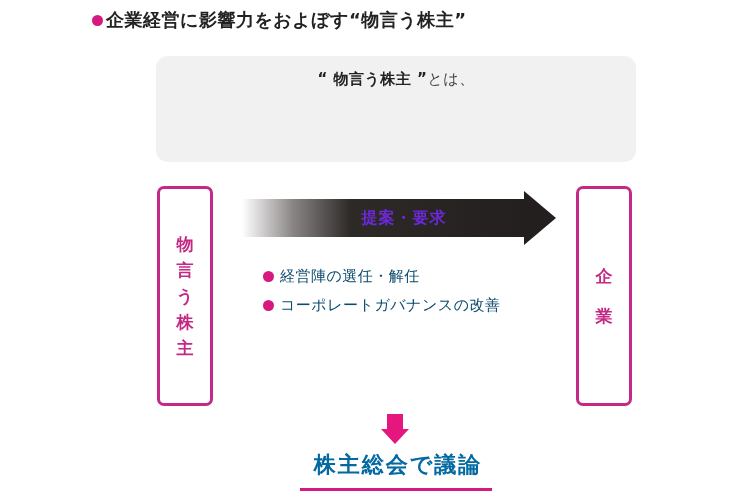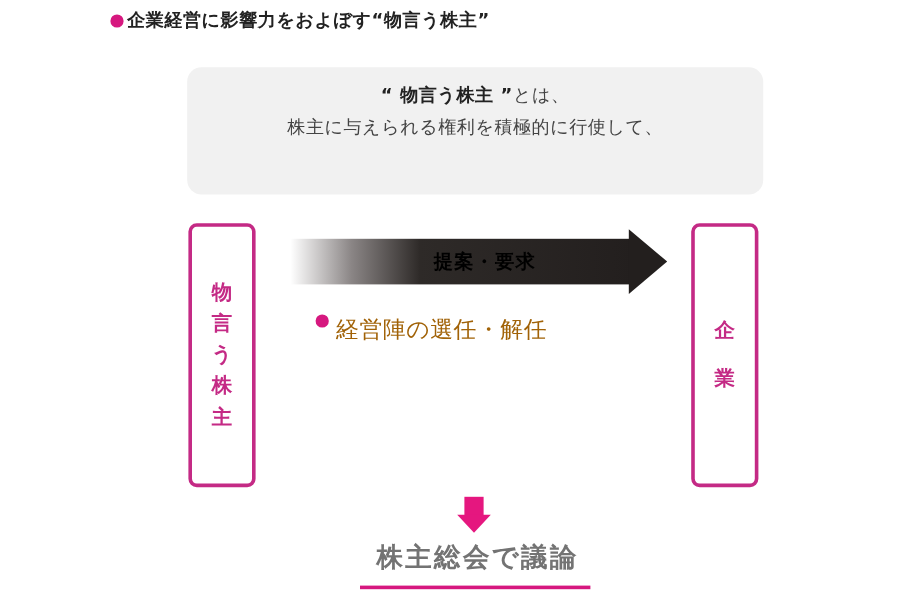--- a/index.html
+++ b/index.html
@@ -1,21 +1,21 @@
 <!DOCTYPE html>
 <html><head>
   <meta charset="utf-8">
   <style>
     html, body { margin:0; padding:0; }
     body {
       width:750px; height:501px; background:#ffffff; position:relative; overflow:hidden;
       font-family:"DejaVu Sans", sans-serif; color:#333;
     }
     .title {
-      position:absolute; left:92px; top:8px; font-size:15px; font-weight:bold; color:#222;
+      position:absolute; left:92px; top:8px; font-size:18px; font-weight:bold; color:#222;
       display:flex; align-items:center; letter-spacing:0.5px;
     }
     .title .dot { width:11px; height:11px; border-radius:50%; background:#d6187f; margin-right:3px; }
     .defbox {
       position:absolute; left:156px; top:56px; width:480px; height:106px;
       background:#f1f1f1; border-radius:12px; text-align:center;
       font-size:15px; color:#444; line-height:27px; padding-top:10px; box-sizing:border-box;
       letter-spacing:0.5px;
     }
     .defbox .hl { font-weight:bold; color:#222; }
@@ -32,51 +32,50 @@
     .arrow-body {
       position:absolute; left:0; top:8px; width:284px; height:38px;
       background:linear-gradient(to right, #ffffff 0%, #8a8585 18%, #2e2a28 38%, #231f1e 100%);
     }
     .arrow-head {
       position:absolute; left:282px; top:0; width:0; height:0;
       border-top:27px solid transparent; border-bottom:27px solid transparent; border-left:32px solid #231f1e;
     }
     .arrow-label {
       position:absolute; left:0; top:8px; width:284px; height:52px; line-height:38px;
-      text-align:center; color:#000000; font-size:16px; font-weight:bold; padding-left:40px; box-sizing:border-box;
+      text-align:center; color:#6d28d9; font-size:16px; font-weight:bold; padding-left:40px; box-sizing:border-box;
       letter-spacing:1px;
     }
     .items { position:absolute; left:263px; top:262px; margin:0; padding:0; list-style:none; }
-    .items li { display:flex; align-items:flex-start; height:29px; font-size:19px; color:#a16207; letter-spacing:0.5px; }
+    .items li { display:flex; align-items:center; height:29px; font-size:15px; color:#0c4a6e; letter-spacing:0.5px; }
     .items .bullet { width:11px; height:11px; border-radius:50%; background:#d6187f; margin-right:6px; flex:none; }
     .down-arrow { position:absolute; left:381px; top:414px; width:28px; height:32px; }
     .down-arrow .shaft { position:absolute; left:6px; top:0; width:16px; height:16px; background:#e5177f; }
     .down-arrow .head {
       position:absolute; left:0; top:15px; width:0; height:0;
       border-left:14px solid transparent; border-right:14px solid transparent; border-top:15px solid #e5177f;
     }
     .conclusion {
       position:absolute; left:300px; top:450px; width:196px; text-align:center;
-      font-size:22px; font-weight:bold; color:#737373; letter-spacing:2px;
+      font-size:22px; font-weight:bold; color:#0369a1; letter-spacing:2px;
     }
     .underline { position:absolute; left:300px; top:488px; width:192px; height:3px; background:#d6187f; }
   </style>
 </head>
 <body>
 
 <div class="title">
   <span class="dot"></span>
   <span>企業経営に影響力をおよぼす“物言う株主”</span>
 </div>
 
 <div class="defbox">
   <div>
     <span class="hl">“ </span><span class="hl">物言う株主</span><span class="hl"> ”</span><span>とは、</span>
   </div>
-  <div>株主に与えられる権利を積極的に行使して、</div>
 </div>
 
 <div class="sidebox left">
   <span class="v">物</span>
   <span class="v">言</span>
   <span class="v">う</span>
   <span class="v">株</span>
   <span class="v">主</span>
 </div>
 
@@ -89,20 +88,24 @@
 <div class="sidebox right">
   <span class="v">企</span>
   <span class="v">業</span>
 </div>
 
 <ul class="items">
   <li>
       <span class="bullet"></span>
       <span>経営陣の選任・解任</span>
     </li>
+  <li>
+      <span class="bullet"></span>
+      <span>コーポレートガバナンスの改善</span>
+    </li>
 </ul>
 
 <div class="down-arrow">
   <div class="shaft"></div>
   <div class="head"></div>
 </div>
 
 <div class="conclusion">株主総会で議論</div>
 <div class="underline"></div>
 

